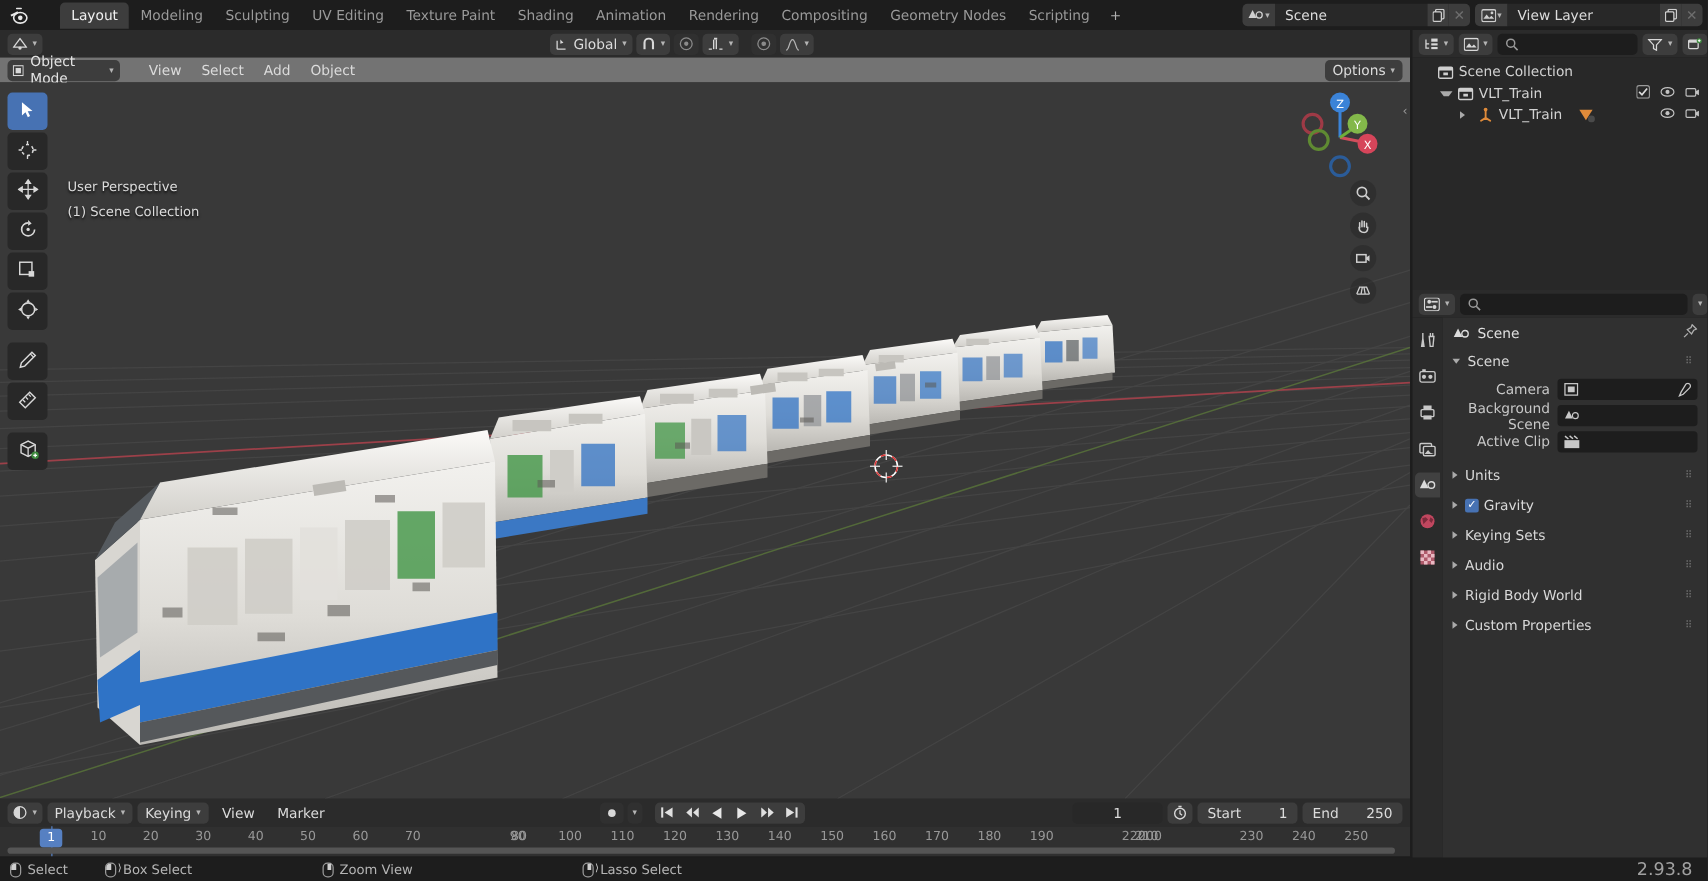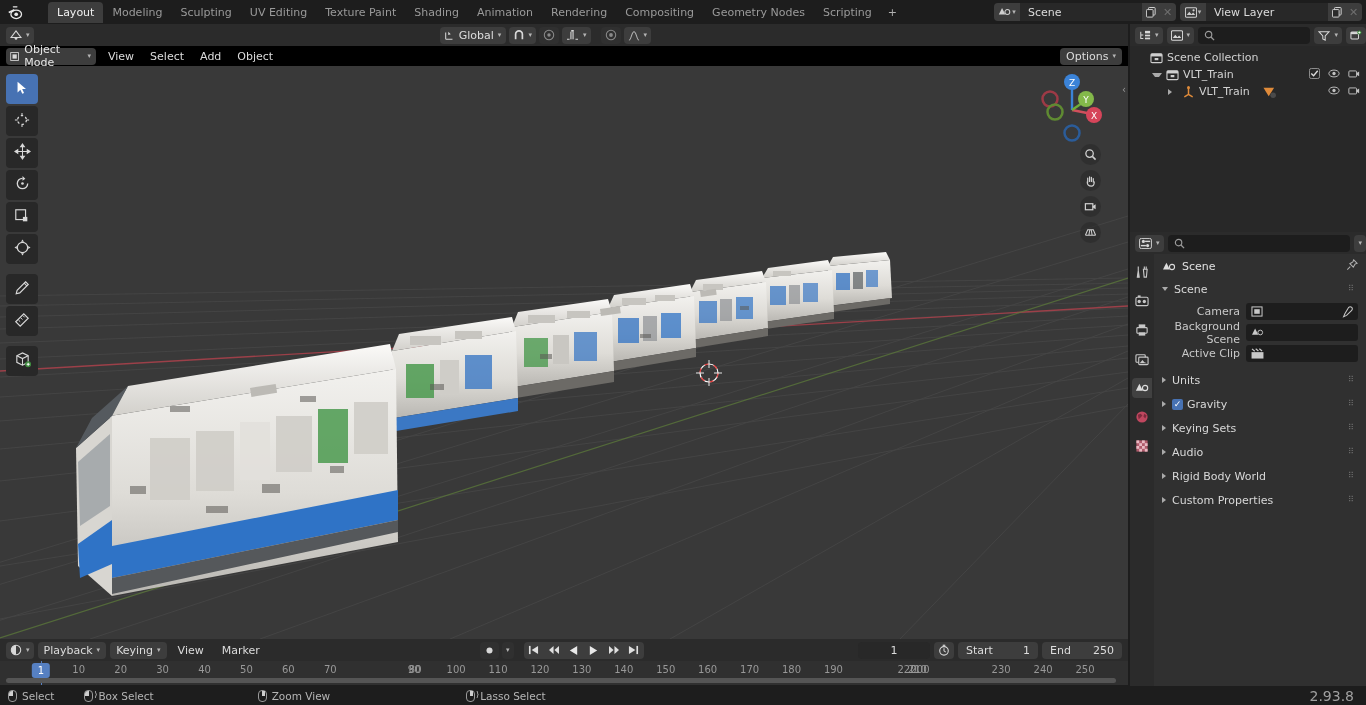--- a/index.html
+++ b/index.html
@@ -31,22 +31,22 @@
                display:flex; align-items:center; padding-left:6px; gap:3px; }
   .btn { background:#3d3d3d; border-radius:4px; height:17px; display:flex; align-items:center;
          padding:0 6px; color:#dcdcdc; font-size:11px; gap:4px; }
   .btn.sm { padding:0 4px; }
   .btn.blue { background:#4772b3; }
   .btn.dark { background:#303030; }
   .chev { font-size:7px; color:#b5b5b5; }
   .vp-header-right { position:absolute; right:4px; top:24px; height:22px; display:flex; align-items:center; gap:3px; }
 
   
-  .tool-header { position:absolute; left:0; top:46px; width:1128px; height:20px; background:#000000;
-                 display:flex; align-items:center; padding-left:6px; gap:5px; }
+  .tool-header { position:absolute; left:0; top:46px; width:1128px; height:20px; background:#737373;
+                 display:flex; align-items:center; padding-left:6px; gap:16px; }
   .mode-sel { background:#3d3d3d; border-radius:4px; height:17px; display:flex; align-items:center;
               padding:0 5px 0 4px; gap:5px; width:90px; justify-content:space-between; }
   .th-menu { padding:2px 7px; color:#dcdcdc; font-size:11px; border-radius:3px; }
 
   
   .viewport { position:absolute; left:0; top:66px; width:1128px; height:573px; overflow:hidden;
               background:#393939; }
   .vp-grid { position:absolute; inset:0; }
   .vp-overlay-text { position:absolute; left:54px; top:76px; font-size:10.5px; color:#dcdcdc;
                      text-shadow:0 1px 2px rgba(0,0,0,.8); line-height:16px; pointer-events:none; }
@@ -479,20 +479,24 @@
       <g transform="translate(709,307)">
         <circle r="9" fill="none" stroke="#ffffff" stroke-width="1.2"></circle>
         <circle r="9" fill="none" stroke="#d33" stroke-width="1.2" stroke-dasharray="4.7 4.7"></circle>
         <line x1="-13" y1="0" x2="-5" y2="0" stroke="#e8e8e8" stroke-width="1"></line>
         <line x1="5" y1="0" x2="13" y2="0" stroke="#e8e8e8" stroke-width="1"></line>
         <line x1="0" y1="-13" x2="0" y2="-5" stroke="#e8e8e8" stroke-width="1"></line>
         <line x1="0" y1="5" x2="0" y2="13" stroke="#e8e8e8" stroke-width="1"></line>
       </g>
     </svg>
 
+    <div class="vp-overlay-text">
+      <div>User Perspective</div>
+      <div>(1) Scene Collection</div>
+    </div>
 
     <div class="tbar" id="vp-toolbar">
         <div class="tbtn active">
           <span><svg width="16" height="16" viewBox="0 0 18 18">
               <path d="M4 2 L4 14 L7.2 11 L9.3 15.5 L11.3 14.5 L9.2 10.2 L13.5 10 Z" fill="#fff"></path>
             </svg></span>
         </div>
         <div class="tbtn">
           <span><svg width="16" height="16" viewBox="0 0 18 18">
               <circle cx="9" cy="9" r="5" fill="none" stroke="#d8d8d8" stroke-width="1.4" stroke-dasharray="2.7 2.7"></circle>

